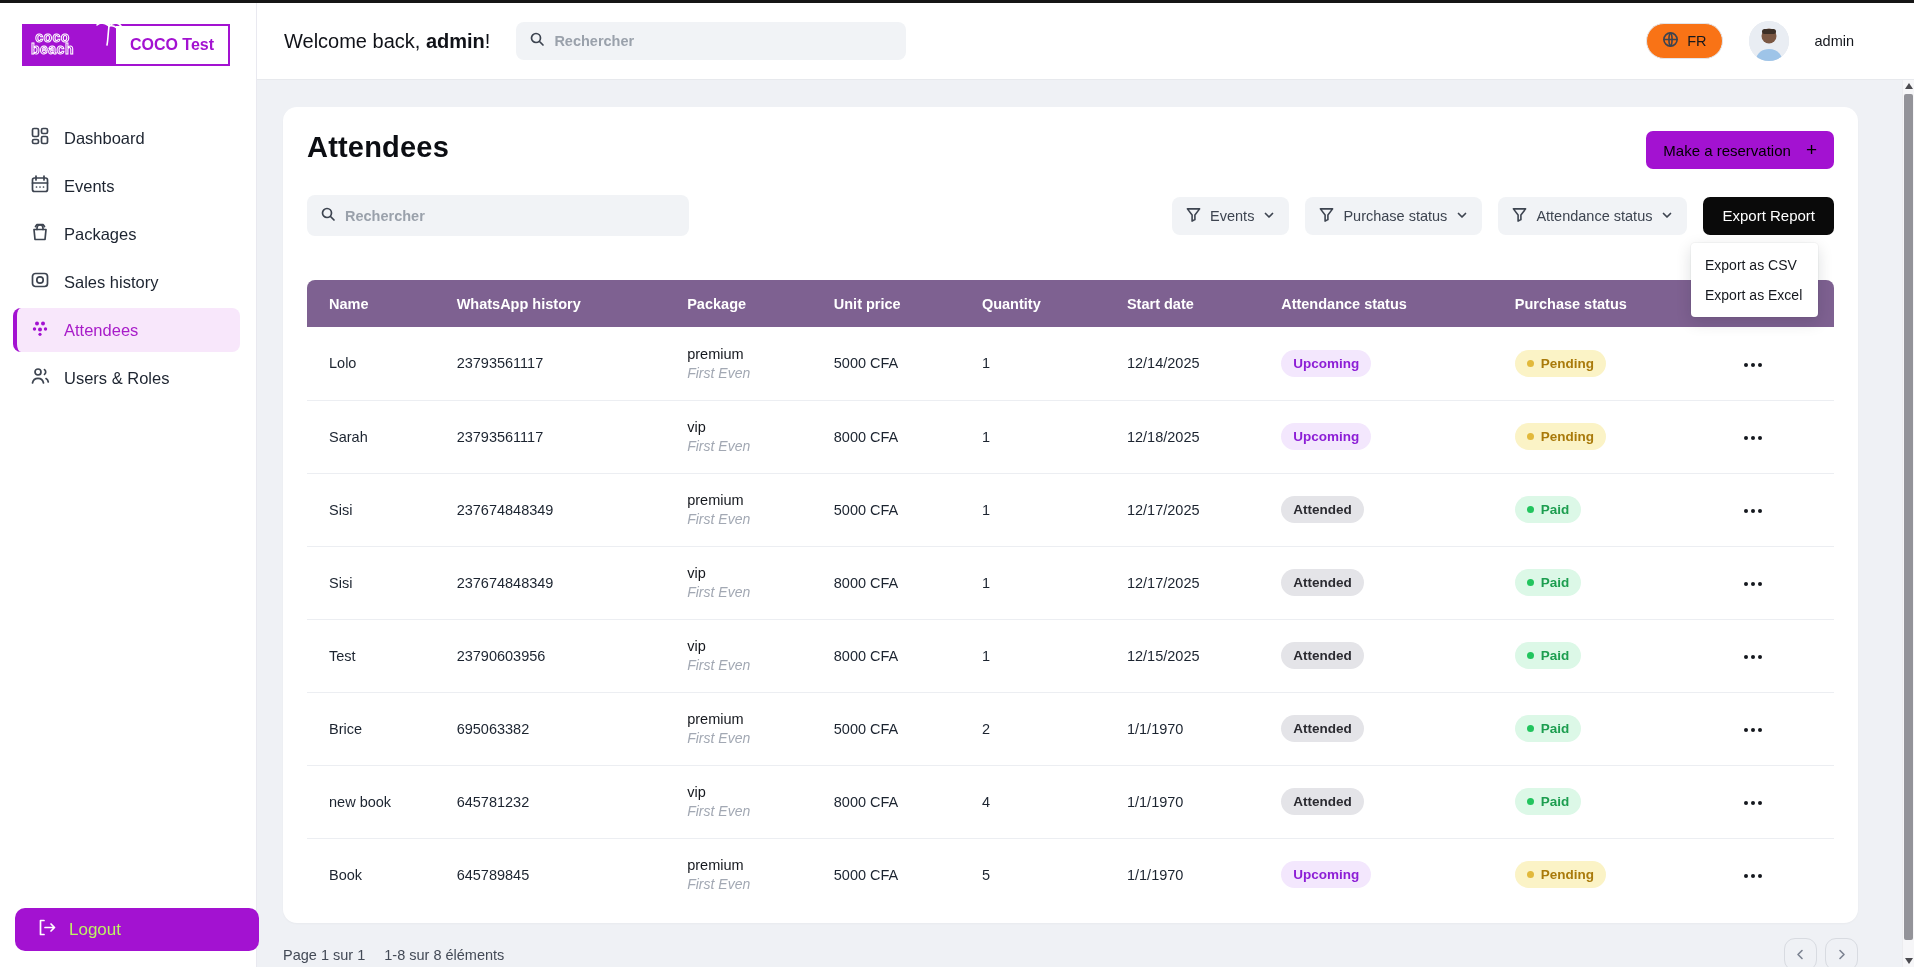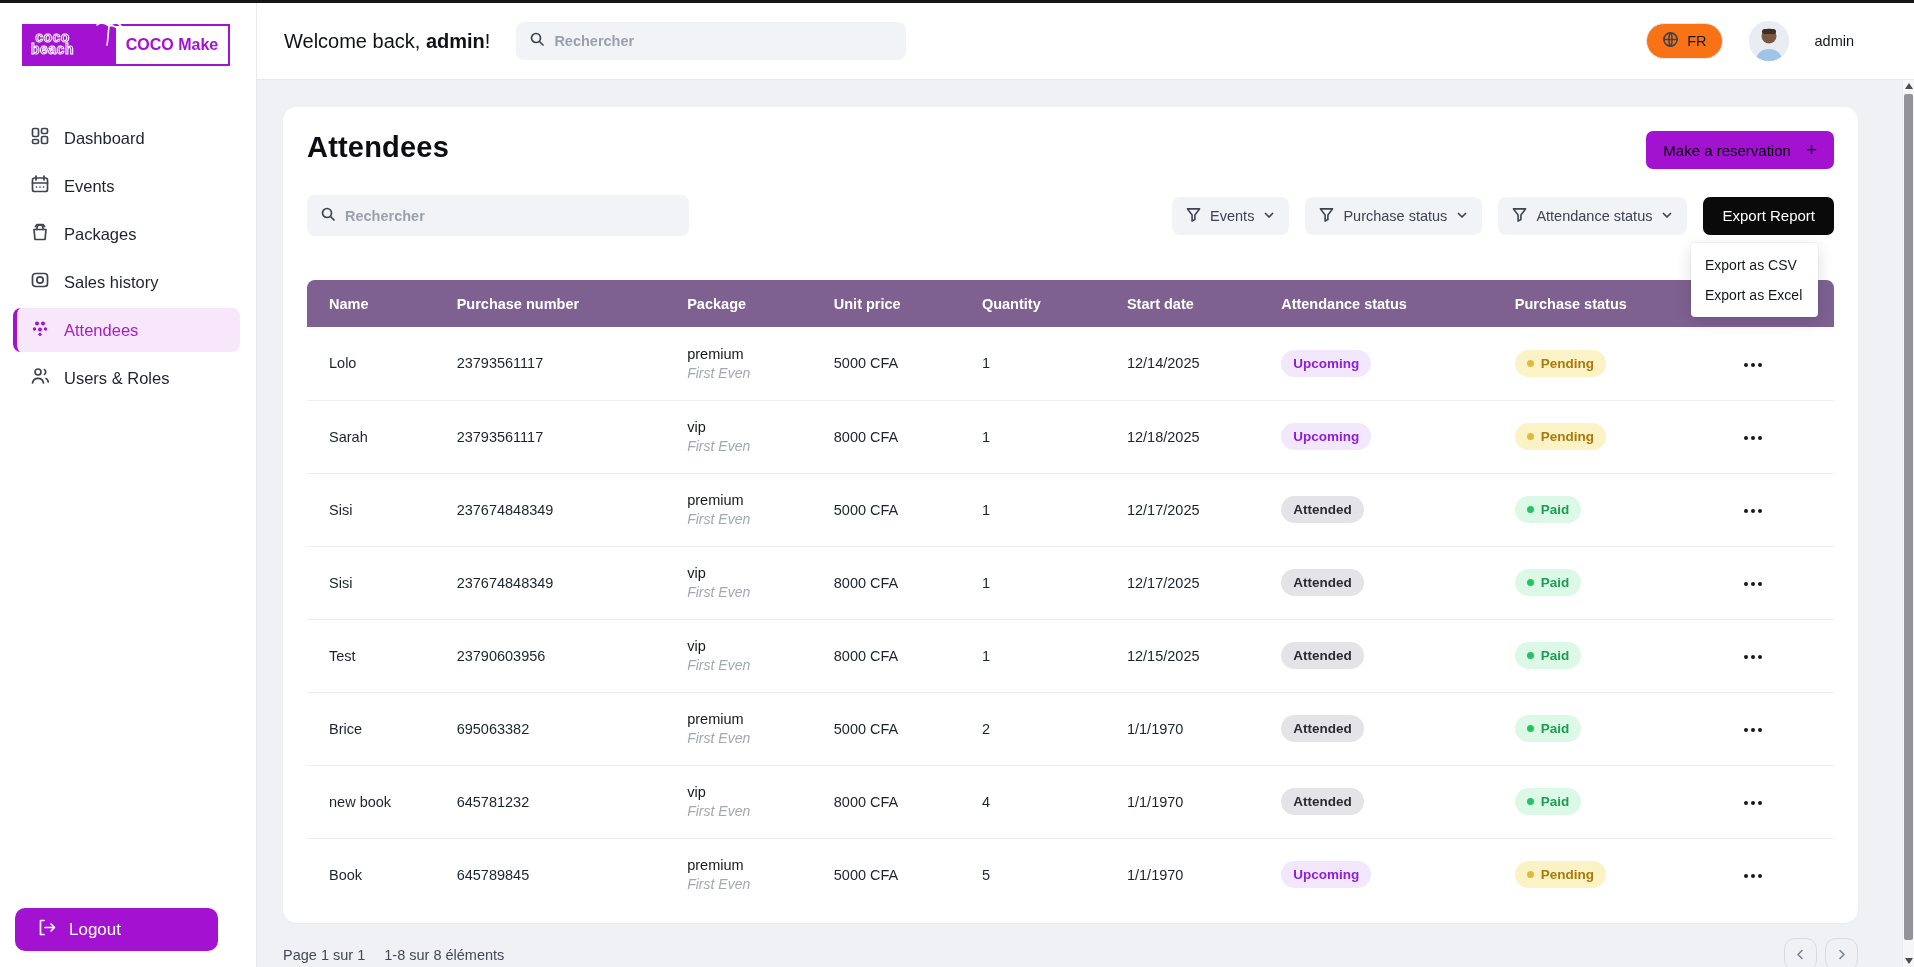--- a/index.html
+++ b/index.html
@@ -19,21 +19,21 @@
   .sidebar{width:257px; background:#fff; border-right:1px solid #e9e9f0; position:relative; flex:none;}
   .logo-box{margin:21px 16px 0 22px; width:208px; height:42px; border:2px solid var(--accent); display:flex; background:#fff;text-align:center;}
   .logo-left{width:92px; background:var(--accent); color:#fff; position:relative; overflow:visible;}
   .logo-word{position:absolute; left:7px; top:5px; font-weight:800; font-size:14px; line-height:12px; letter-spacing:.5px; color:transparent; -webkit-text-stroke:1px #fff; text-transform:lowercase;}
   .logo-palm{position:absolute; right:-6px; top:-10px;}
   .logo-right{flex:1; display:flex; align-items:center; justify-content:center; color:var(--accent); font-weight:700; font-size:16px; white-space:nowrap;}
   .nav{margin-top:50px;}
   .nav-item{height:44px; margin:0 16px 4px 0; display:flex; align-items:center; gap:14px; padding-left:30px; font-size:16.5px; color:#1d2430; cursor:pointer;}
   .nav-item svg{flex:none;}
   .nav-item.active{background:#f8e7fb; color:#a81cc9; border-left:4px solid var(--accent); border-radius:8px; margin-left:13px; padding-left:13px; font-weight:500;}
-  .logout{position:absolute; left:15px; bottom:16px; width:203px; height:43px; background:var(--accent); border:none; border-radius:10px; color:#ffffff; font-size:17px; font-family:inherit; display:flex; align-items:center; gap:13px; padding-left:22px; cursor:pointer;}
+  .logout{position:absolute; left:15px; bottom:16px; width:244px; height:43px; background:var(--accent); border:none; border-radius:10px; color:#bef264; font-size:17px; font-family:inherit; display:flex; align-items:center; gap:13px; padding-left:22px; cursor:pointer;}
 
   
   .main{flex:1; display:flex; flex-direction:column; background:var(--page-bg); min-width:0;}
   .topbar{height:77px; background:#fff; border-bottom:1px solid #e7e9ed; display:flex; align-items:center; padding:0 60px 0 27px; gap:26px; flex:none;}
   .welcome{font-size:20px; color:#101218; white-space:nowrap;}
   .welcome b{font-weight:700;}
   .searchbox{display:flex; align-items:center; gap:9px; background:#f1f3f6; border-radius:8px; height:38px; padding:0 13px; width:390px;}
   .searchbox input{border:none; outline:none; background:transparent; font-family:inherit; font-size:14.5px; color:#8b5cf6; width:100%;font-weight:bold;}
   .searchbox input::placeholder{color:var(--muted);}
   .tb-spacer{flex:1;}
@@ -107,21 +107,21 @@
                 <path d="M13 10 C12 18 12 24 11 29"></path>
                 <path d="M13 10 C8 6 4 6 1 9"></path>
                 <path d="M13 10 C10 4 6 2 2 3"></path>
                 <path d="M13 10 C13 4 16 1 21 1"></path>
                 <path d="M13 10 C18 6 22 6 25 10"></path>
                 <path d="M13 10 C17 9 21 11 22 14"></path>
               </g>
             </svg>
         </span>
       </div>
-      <div class="logo-right">COCO Make</div>
+      <div class="logo-right">COCO Test</div>
     </div>
 
     <nav class="nav">
       <div class="nav-item">
         <span><svg class="icn" width="20" height="20" viewBox="0 0 20 20">
               <rect x="2.5" y="2.5" width="6" height="8" rx="1.5"></rect>
               <rect x="11.5" y="2.5" width="6" height="5" rx="1.5"></rect>
               <rect x="2.5" y="13.5" width="6" height="4" rx="1.5"></rect>
               <rect x="11.5" y="10.5" width="6" height="7" rx="1.5"></rect>
             </svg></span>
@@ -275,21 +275,21 @@
               <col style="width:9.7%">
               <col style="width:9.5%">
               <col style="width:10.1%">
               <col style="width:15.3%">
               <col style="width:14.9%">
               <col style="width:6%">
           </colgroup>
           <thead>
             <tr>
               <th>Name</th>
-              <th>Purchase number</th>
+              <th>WhatsApp history</th>
               <th>Package</th>
               <th>Unit price</th>
               <th>Quantity</th>
               <th>Start date</th>
               <th>Attendance status</th>
               <th>Purchase status</th>
               <th></th>
             </tr>
           </thead>
           <tbody>

